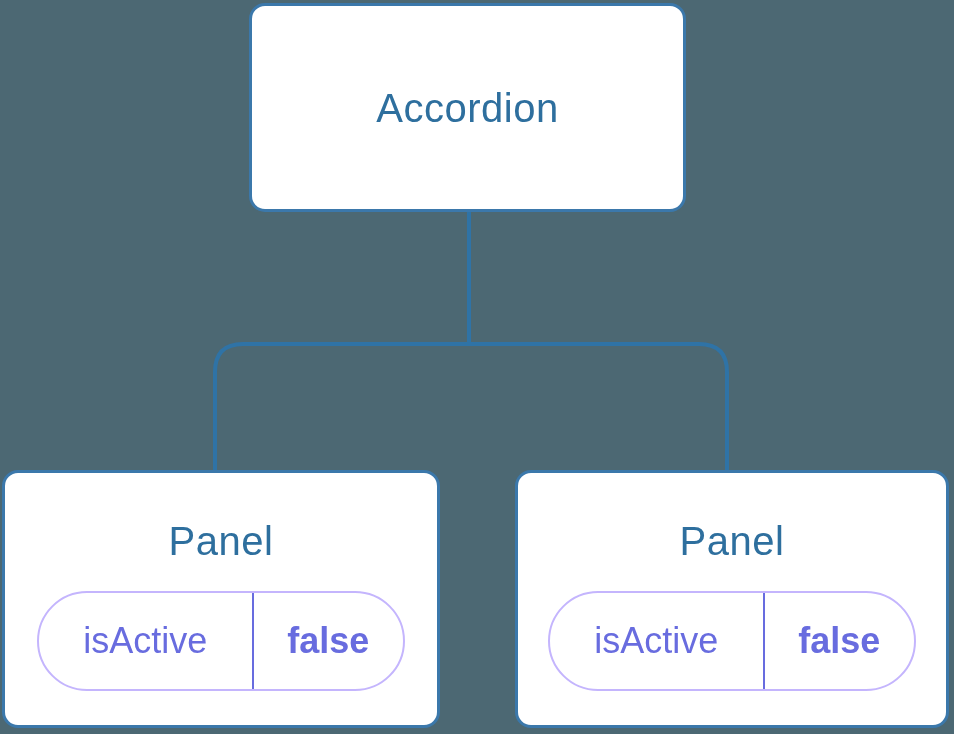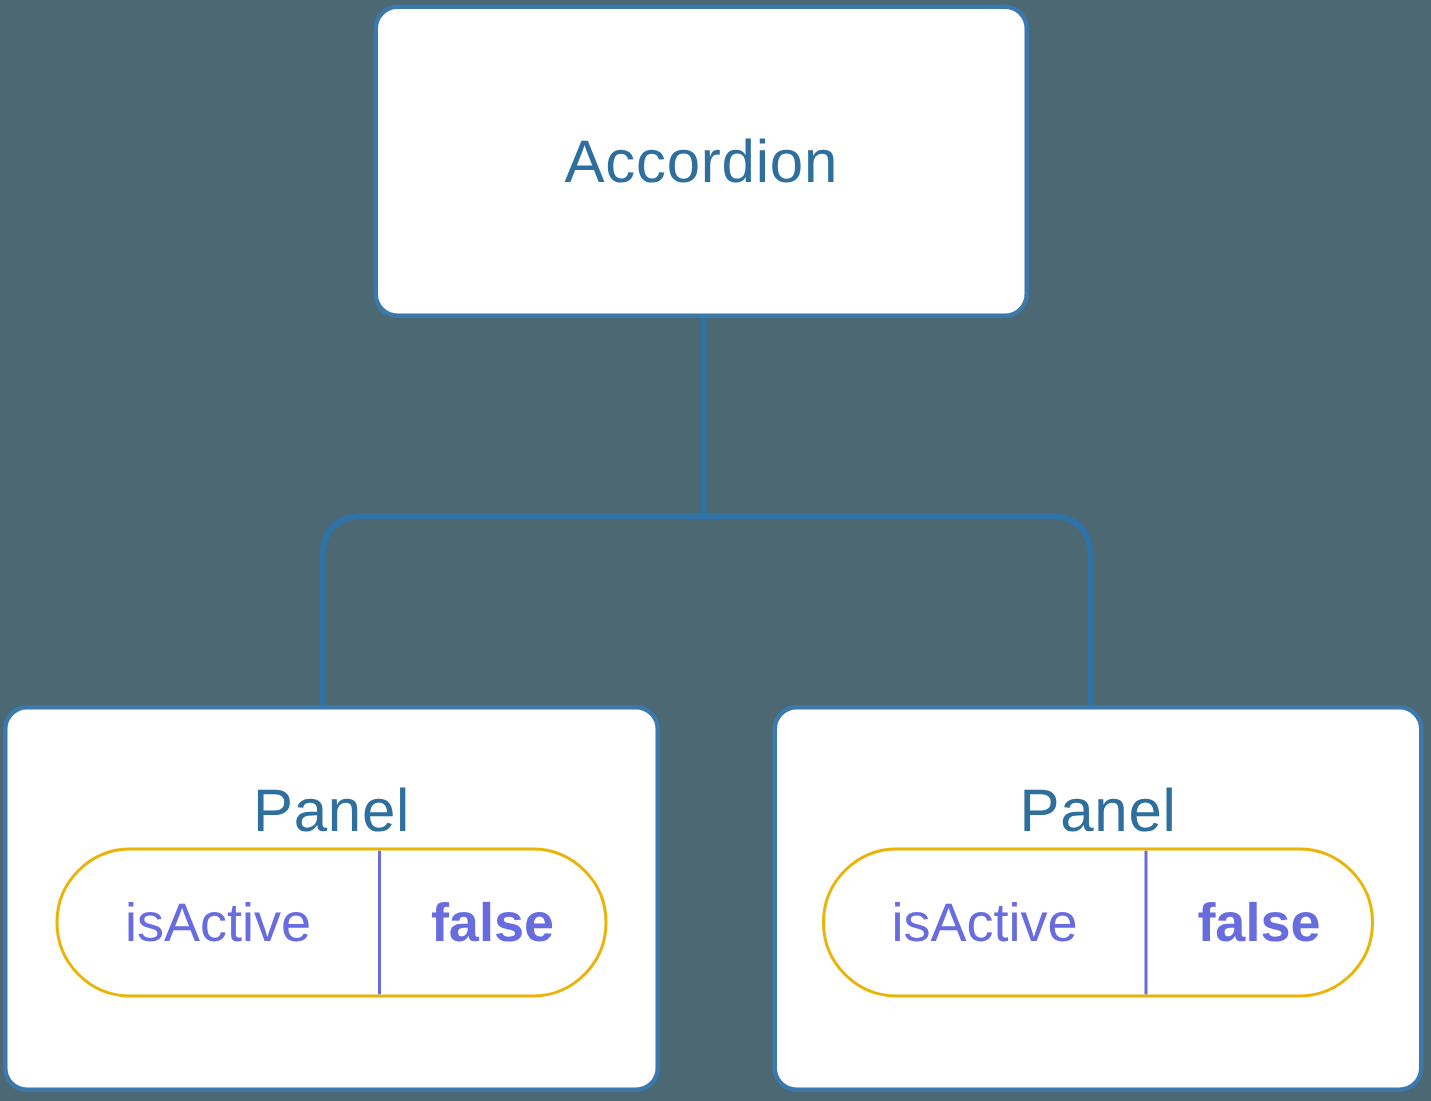--- a/index.html
+++ b/index.html
@@ -57,25 +57,26 @@
   }
   .node-panel-left {
     left: 2px;
     width: 438px;
   }
   .node-panel-right {
     left: 515px;
     width: 434px;
   }
   .node-panel .node-title {
+    margin-bottom: 26px;
   }
   .state-pill {
     width: 368px;
     height: 100px;
-    border: 2px solid #eab308;
+    border: 2px solid #c4b5fd;
     border-radius: 50px;
     box-sizing: border-box;
     display: flex;
     align-items: stretch;
     overflow: hidden;
   }
   .state-cell {
     display: flex;
     align-items: center;
     justify-content: center;

